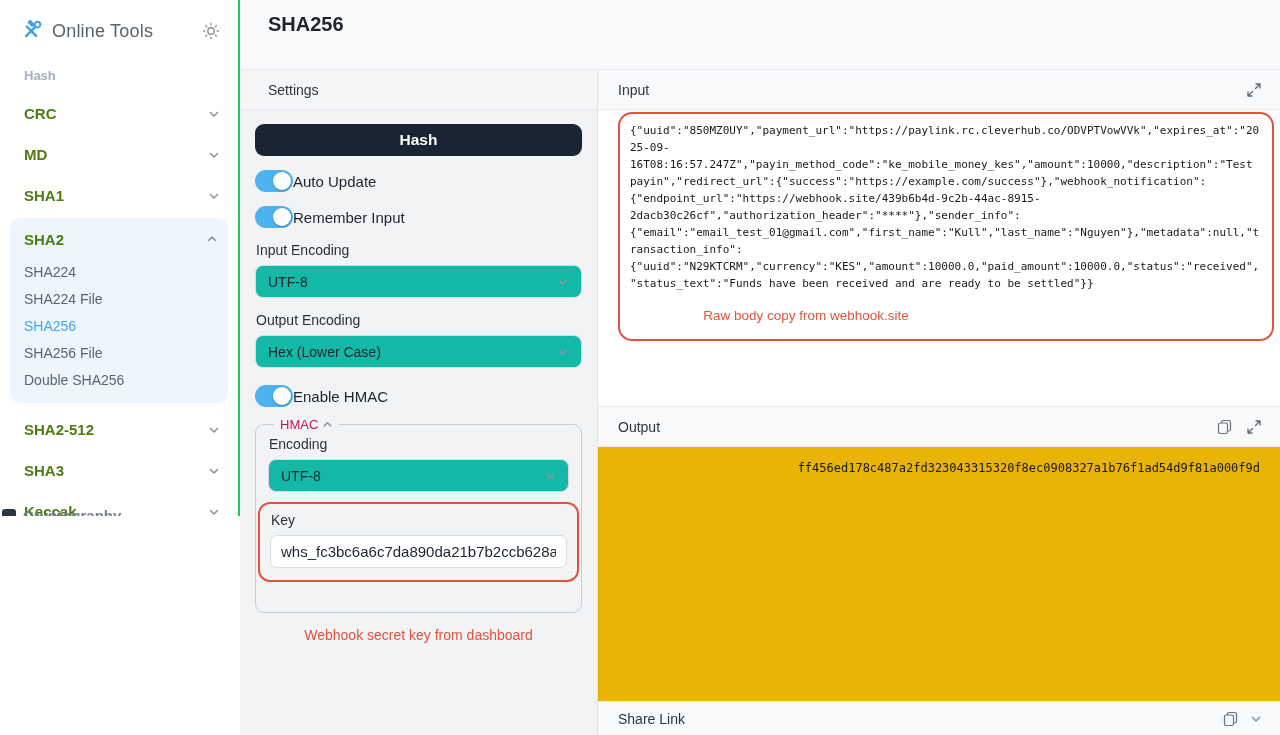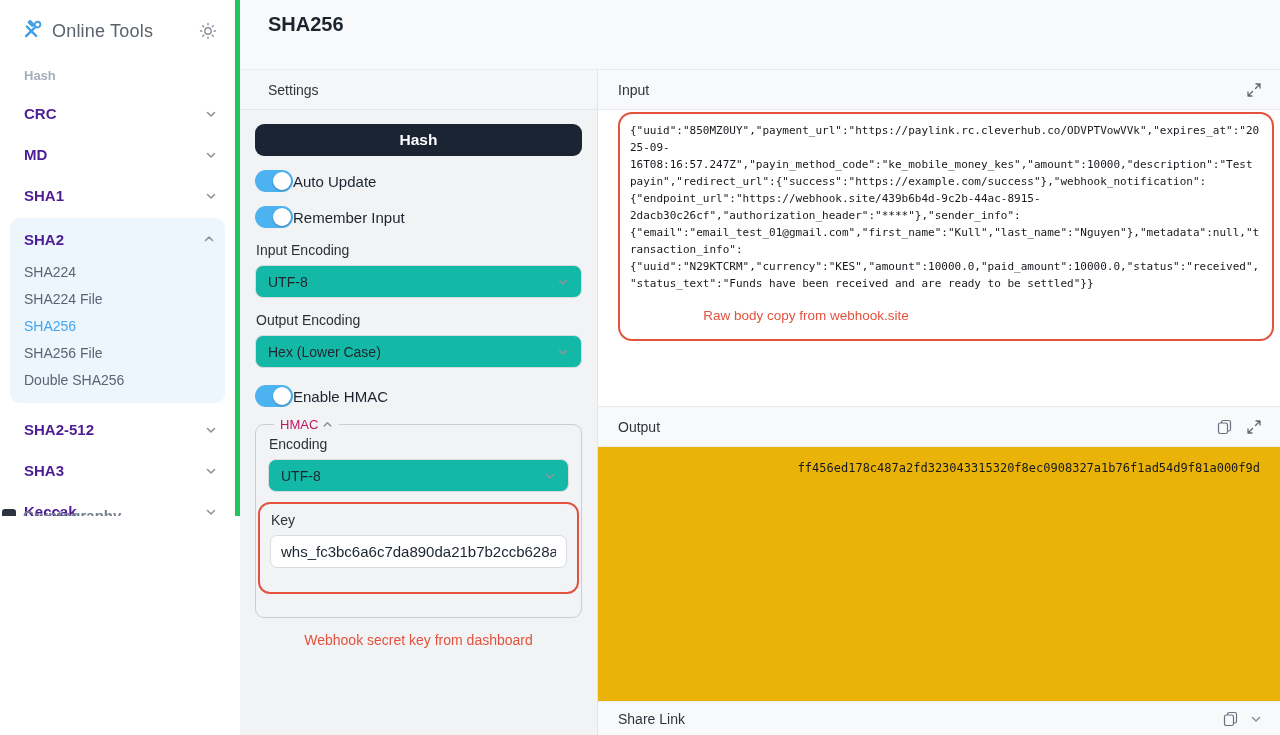--- a/index.html
+++ b/index.html
@@ -3,27 +3,27 @@
 <meta charset="utf-8">
 <style>
   * { margin:0; padding:0; box-sizing:border-box; }
   html,body { width:1280px; height:735px; overflow:hidden;
     font-family:"Liberation Sans", sans-serif; background:#fff; }
 
   .app { display:flex; width:1280px; height:735px; }
 
   
   .sidebar { width:240px; min-width:240px; height:516px; background:#ffffff;
-    border-right:5px solid #22c55e; position:relative; overflow:hidden; }
+    border-right:2px solid #22c55e; position:relative; overflow:hidden; }
   .logo-row { display:flex; align-items:center; padding:20px 18px 0 20px; }
   .logo-title { font-size:18px; color:#5a636c; font-weight:500; margin-left:10px; letter-spacing:.2px; }
   .theme-btn { margin-left:auto; display:flex; align-items:center; cursor:pointer; }
   .section-label { font-size:13px; font-weight:700; color:#a6aeb9; margin:26px 0 10px 24px; }
   .nav-item { height:41px; display:flex; align-items:center; justify-content:space-between;
-    padding:0 18px 0 24px; font-size:15px; font-weight:600; color:#4c1d95; cursor:pointer; }
+    padding:0 18px 0 24px; font-size:15px; font-weight:600; color:#4d7c0f; cursor:pointer; }
   .sha2-group { margin:2px 10px 6px 10px; background:#edf5fd; border-radius:10px; padding:2px 0 10px 0; }
   .sha2-group .nav-item { padding:0 10px 0 14px; height:38px; }
   .sub-item { height:27px; display:flex; align-items:center; padding-left:14px;
     font-size:14px; font-weight:500; color:#5b6572; cursor:pointer; }
   .sub-item.selected { color:#42a6ec; }
   .crypto-row { position:absolute; left:0; bottom:-8px; display:flex; align-items:center; }
   .crypto-dot { width:14px; height:14px; background:#2b3440; border-radius:3px; margin-left:2px; }
   .crypto-label { font-size:15px; font-weight:700; color:#76808f; margin-left:7px; }
 
   
@@ -48,22 +48,22 @@
   .toggle .knob { position:absolute; top:2px; right:2px; width:18px; height:18px; border-radius:50%;
     background:#fff; box-shadow:0 1px 2px rgba(0,0,0,.25); }
   .toggle-label { font-size:15px; color:#1b2430; }
   .field-label { font-size:14px; color:#2a3138; margin:14px 0 7px 1px; }
   .select { height:33px; background:#14b8a6; border:1px solid #d8dce1; border-radius:8px;
     display:flex; align-items:center; justify-content:space-between; padding:0 12px;
     font-size:14px; font-weight:500; color:#1f262e; cursor:pointer; }
   .hmac-fieldset { margin-top:10px; border:1px solid #c9ced4; border-radius:9px; padding:0 12px 12px 12px; }
   .hmac-fieldset legend { font-size:13px; color:#be185d; padding:0 6px; margin-left:6px;
     display:flex; align-items:center; gap:4px; }
-  .key-annotation-box { border:2px solid #e2523e; border-radius:12px; margin:10px -10px 11px -10px;
-    padding:4px 10px 24px 10px; }
+  .key-annotation-box { border:2px solid #e2523e; border-radius:12px; margin:10px -10px 18px -10px;
+    padding:4px 10px 12px 10px; }
   .key-input { width:100%; height:33px; background:#fff; border:1px solid #d8dce1; border-radius:7px;
     padding:0 10px; font-family:"Liberation Sans",sans-serif; font-size:15px; color:#1b2430; }
   .red-note { color:#e2523e; font-size:14px; text-align:center; margin-top:14px; }
 
   
   .io-col { flex:1; display:flex; flex-direction:column; min-width:0; background:#eab308; }
   .io-head { height:40px; background:#f8f9fa; border-bottom:1px solid #e9ebee;
     display:flex; align-items:center; padding:0 18px 0 20px; font-size:14px; color:#2f353c; }
   .io-head .icons { margin-left:auto; display:flex; align-items:center; gap:14px; }
   .icon-btn { display:flex; align-items:center; cursor:pointer; }

